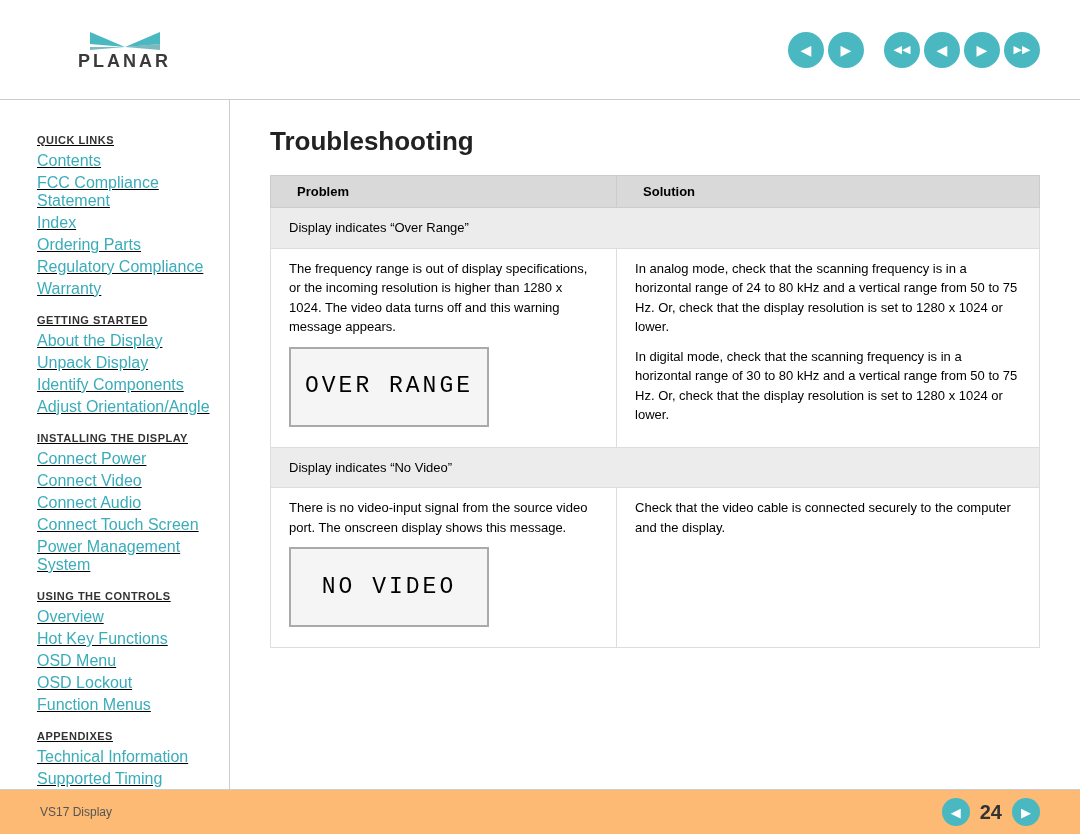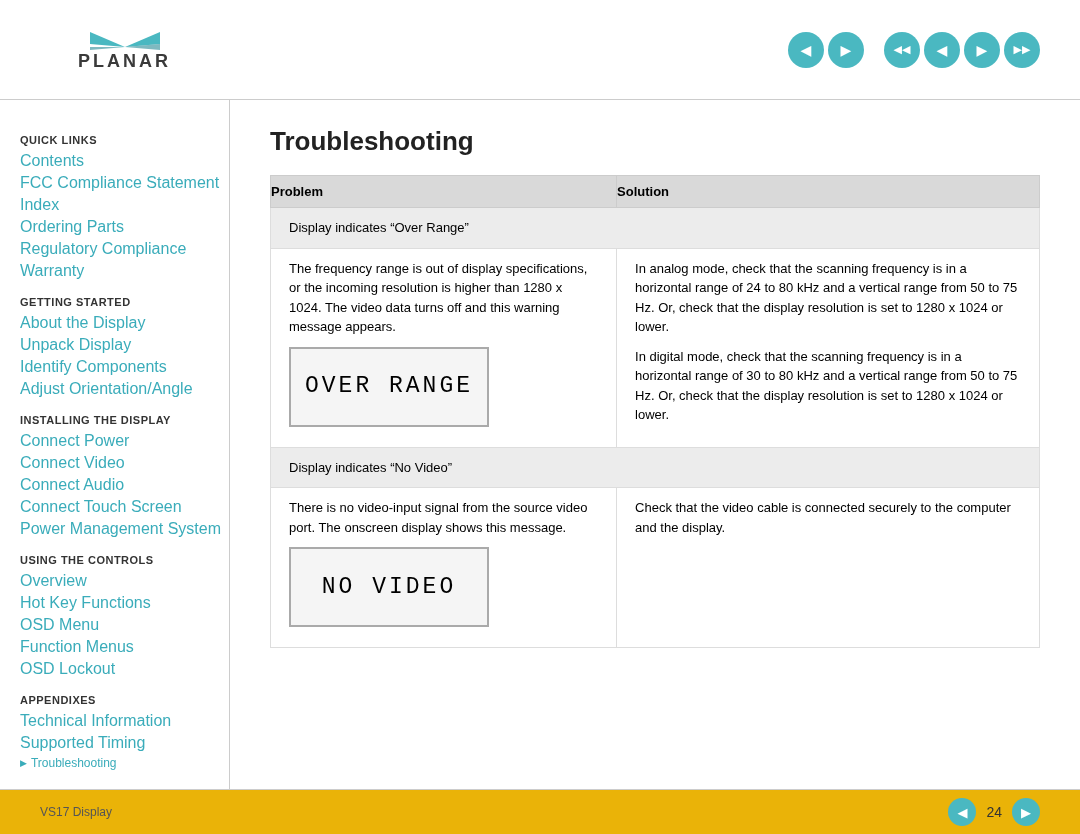--- a/index.html
+++ b/index.html
@@ -61,23 +61,24 @@
       flex: 1;
       overflow: hidden;
     }
 
     
     .sidebar {
       width: 230px;
       min-width: 230px;
       background: #fff;
       border-right: 1px solid #ccc;
-      padding: 20px 0 10px 20px;
+      padding: 20px 0 10px 37px;
       overflow-y: auto;
       font-size: 12px;
+      text-decoration: underline;
     }
     .sidebar-section-title {
       font-weight: bold;
       font-size: 11px;
       text-transform: uppercase;
       color: #333;
       margin-top: 14px;
       margin-bottom: 4px;
       letter-spacing: 0.5px;
     }
@@ -119,21 +120,21 @@
 
     
     .trouble-table {
       width: 100%;
       border-collapse: collapse;
       font-size: 13px;
     }
     .trouble-table th {
       background: #d9d9d9;
       text-align: left;
-      padding: 8px 0;
+      padding: 8px 26px;
       font-weight: bold;
       font-size: 13px;
       border: 1px solid #ccc;
       margin-left: 40px;
     }
     .trouble-table td {
       padding: 10px 18px;
       vertical-align: top;
       border: 1px solid #ddd;
       font-size: 13px;
@@ -159,32 +160,32 @@
       font-family: 'Courier New', monospace;
     }
 
     
     .footer {
       display: flex;
       align-items: center;
       justify-content: space-between;
       padding: 8px 40px;
       border-top: 1px solid #ccc;
-      background: #eab308;
+      background: #fdba74;
       font-size: 12px;
       color: #555;
     }
     .footer-nav {
       display: flex;
       align-items: center;
       gap: 6px;
     }
     .footer-page {
-      font-size: 14px;
-      font-weight: normal;
+      font-size: 20px;
+      font-weight: bold;
       color: #333;
       margin: 0 4px;
     }
     .footer-btn {
       width: 28px;
       height: 28px;
       border-radius: 50%;
       background: #4ab8c1;
       border: none;
       cursor: pointer;
@@ -247,22 +248,22 @@
     <a class="sidebar-link">Connect Power</a>
     <a class="sidebar-link">Connect Video</a>
     <a class="sidebar-link">Connect Audio</a>
     <a class="sidebar-link">Connect Touch Screen</a>
     <a class="sidebar-link">Power Management System</a>
 
     <div class="sidebar-section-title">Using the Controls</div>
     <a class="sidebar-link">Overview</a>
     <a class="sidebar-link">Hot Key Functions</a>
     <a class="sidebar-link">OSD Menu</a>
+    <a class="sidebar-link">OSD Lockout</a>
     <a class="sidebar-link">Function Menus</a>
-    <a class="sidebar-link">OSD Lockout</a>
 
     <div class="sidebar-section-title">Appendixes</div>
     <a class="sidebar-link">Technical Information</a>
     <a class="sidebar-link">Supported Timing</a>
     <div class="sidebar-current">
       <span>Troubleshooting</span>
     </div>
   </div>
 
   <div class="content">

